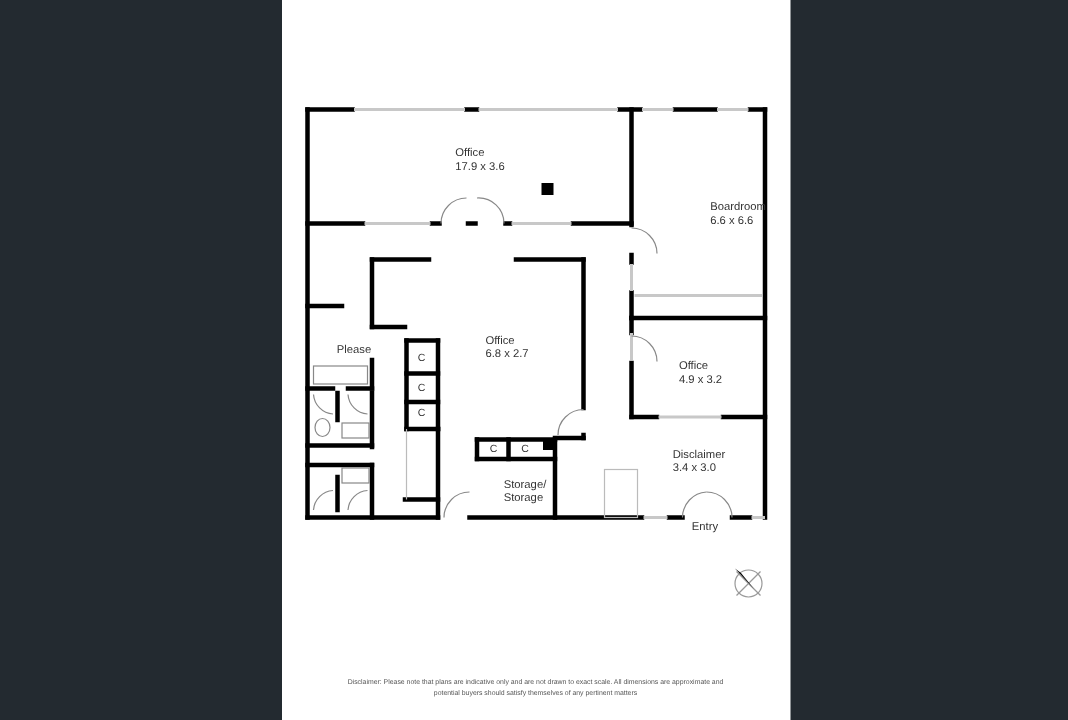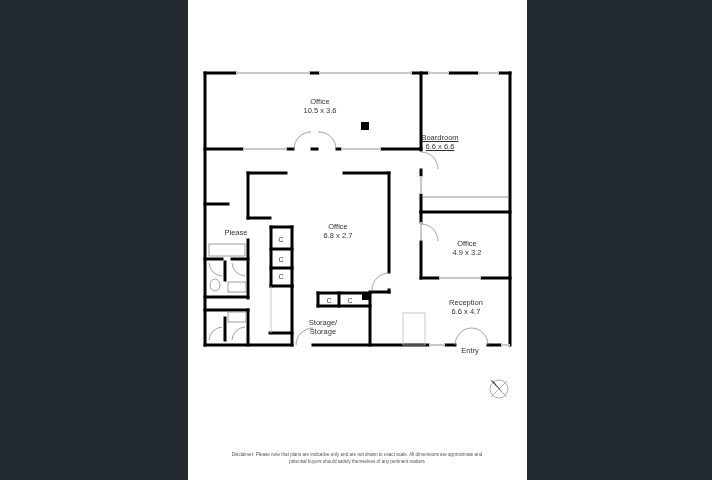--- a/index.html
+++ b/index.html
@@ -2,21 +2,21 @@
 <html><head>
 <meta charset="utf-8">
 <style>
   html,body{margin:0;padding:0;}
   body{width:712px;height:480px;background:#232a30;position:relative;overflow:hidden;font-family:"Liberation Sans",sans-serif;}
   .side{position:absolute;top:0;height:480px;background:#232a30;}
   .side.left{left:0;width:188px;}
   .side.right{left:527px;width:185px;}
   .sheet{position:absolute;left:188px;top:0;width:339px;height:480px;background:#ffffff;}
   svg.plan{position:absolute;left:0;top:0;}
-  .label{position:absolute;font-size:7.5px;color:#333;text-align:center;line-height:9px;white-space:nowrap;transform:translateX(-50%);}
+  .label{position:absolute;font-size:7.5px;color:#333;line-height:9px;white-space:nowrap;transform:translateX(-50%);}
   .disclaimer{position:absolute;left:200px;top:451px;width:314px;font-size:4.6px;color:#555;text-align:center;line-height:7px;}
   .c-label{position:absolute;font-size:7px;color:#333;transform:translate(-50%,-50%);}
 </style>
 </head>
 <body>
 
 <div class="side left"></div>
 <div class="side right"></div>
 <div class="sheet"></div>
 
@@ -128,42 +128,42 @@
   <g>
     <circle cx="499" cy="389" r="9" fill="none" stroke="#999" stroke-width="0.8"></circle>
     <line x1="491" y1="381" x2="507" y2="397" stroke="#999" stroke-width="0.8"></line>
     <line x1="507" y1="381" x2="491" y2="397" stroke="#999" stroke-width="0.8"></line>
     <polygon points="490,379 494,382 503,393" fill="#000"></polygon>
   </g>
 </svg>
 
 <div class="label" style="left:320px;top:97px;">
     <div>Office</div>
-    <div>10.5 x 3.6</div>
+    <div>17.9 x 3.6</div>
   </div>
-<div class="label" style="left:440px;top:133px;text-decoration:underline;">
+<div class="label" style="left:492px;top:133px;">
     <div>Boardroom</div>
     <div>6.6 x 6.6</div>
   </div>
 <div class="label" style="left:338px;top:222px;">
     <div>Office</div>
     <div>6.8 x 2.7</div>
   </div>
 <div class="label" style="left:467px;top:239px;">
     <div>Office</div>
     <div>4.9 x 3.2</div>
   </div>
 <div class="label" style="left:236px;top:228px;">
     <div>Please</div>
   </div>
 <div class="label" style="left:466px;top:298px;">
-    <div>Reception</div>
-    <div>6.6 x 4.7</div>
+    <div>Disclaimer</div>
+    <div>3.4 x 3.0</div>
   </div>
-<div class="label" style="left:323px;top:318px;">
+<div class="label" style="left:350px;top:318px;">
     <div>Storage/</div>
     <div>Storage</div>
   </div>
 <div class="label" style="left:470px;top:346px;">Entry</div>
 
 <div class="c-label" style="left:281px;top:239px;">C</div>
 <div class="c-label" style="left:281px;top:259px;">C</div>
 <div class="c-label" style="left:281px;top:276px;">C</div>
 <div class="c-label" style="left:329px;top:300px;">C</div>
 <div class="c-label" style="left:350px;top:300px;">C</div>

